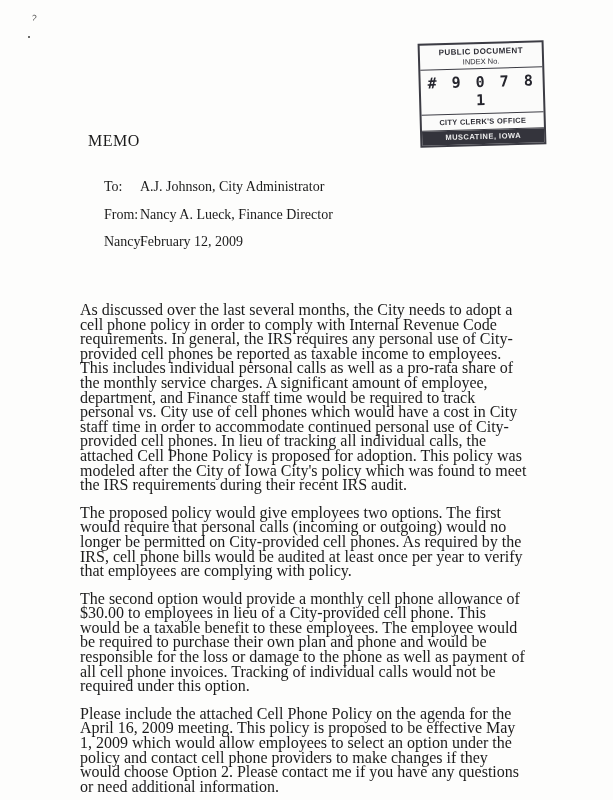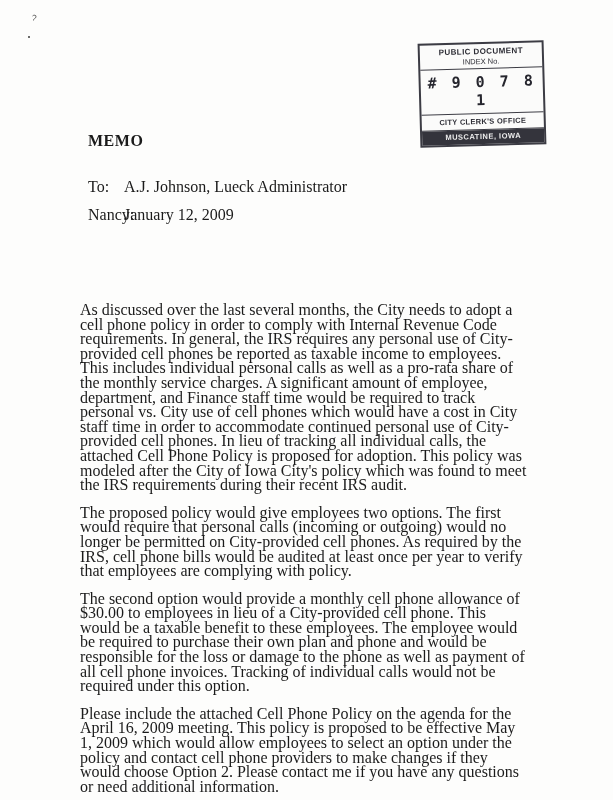--- a/index.html
+++ b/index.html
@@ -72,34 +72,35 @@
     padding: 2px 2px 3px;
     background: #34343c;
     color: #ececec;
   }
 
   
   .memo-title {
     position: absolute;
     left: 88px; top: 132px;
     font-size: 16px;
-    font-weight: bold;
+    font-weight: normal;
     letter-spacing: .5px;
   }
 
   .fields {
     position: absolute;
     left: 88px; top: 180px;
     width: 460px;
   }
   .field-row {
     display: flex;
     margin-bottom: 13.5px;
-    font-size: 16px;
+    font-size: 14px;
     line-height: 14px;
+    margin-left: 16px;
   }
   .field-label { width: 36px; flex: 0 0 36px; }
   .field-value { flex: 1; }
 
   .body-text {
     position: absolute;
     left: 80px; top: 303px;
     width: 447px;
     font-size: 16px;
     line-height: 14.6px;
@@ -127,25 +128,29 @@
     <div class="stamp-number"># 9 0 7 8 1</div>
     <div class="stamp-office">CITY CLERK'S OFFICE</div>
     <div class="stamp-city">MUSCATINE, IOWA</div>
   </div>
 
   <div class="memo-title">MEMO</div>
 
   <div class="fields">
     <div class="field-row">
       <span class="field-label">To:</span>
-      <span class="field-value">A.J. Johnson, Lueck Administrator</span>
+      <span class="field-value">A.J. Johnson, City Administrator</span>
+    </div>
+    <div class="field-row">
+      <span class="field-label">From:</span>
+      <span class="field-value">Nancy A. Lueck, Finance Director</span>
     </div>
     <div class="field-row">
       <span class="field-label">Nancy:</span>
-      <span class="field-value">January 12, 2009</span>
+      <span class="field-value">February 12, 2009</span>
     </div>
   </div>
 
   <div class="body-text">
     <p>As discussed over the last several months, the City needs to adopt a cell phone policy in order to comply with Internal Revenue Code requirements. In general, the IRS requires any personal use of City-provided cell phones be reported as taxable income to employees. This includes individual personal calls as well as a pro-rata share of the monthly service charges. A significant amount of employee, department, and Finance staff time would be required to track personal vs. City use of cell phones which would have a cost in City staff time in order to accommodate continued personal use of City-provided cell phones. In lieu of tracking all individual calls, the attached Cell Phone Policy is proposed for adoption. This policy was modeled after the City of Iowa City's policy which was found to meet the IRS requirements during their recent IRS audit.</p>
     <p>The proposed policy would give employees two options. The first would require that personal calls (incoming or outgoing) would no longer be permitted on City-provided cell phones. As required by the IRS, cell phone bills would be audited at least once per year to verify that employees are complying with policy.</p>
     <p>The second option would provide a monthly cell phone allowance of $30.00 to employees in lieu of a City-provided cell phone. This would be a taxable benefit to these employees. The employee would be required to purchase their own plan and phone and would be responsible for the loss or damage to the phone as well as payment of all cell phone invoices. Tracking of individual calls would not be required under this option.</p>
     <p>Please include the attached Cell Phone Policy on the agenda for the April 16, 2009 meeting. This policy is proposed to be effective May 1, 2009 which would allow employees to select an option under the policy and contact cell phone providers to make changes if they would choose Option 2.  Please contact me if you have any questions or need additional information.</p>
   </div>
 

